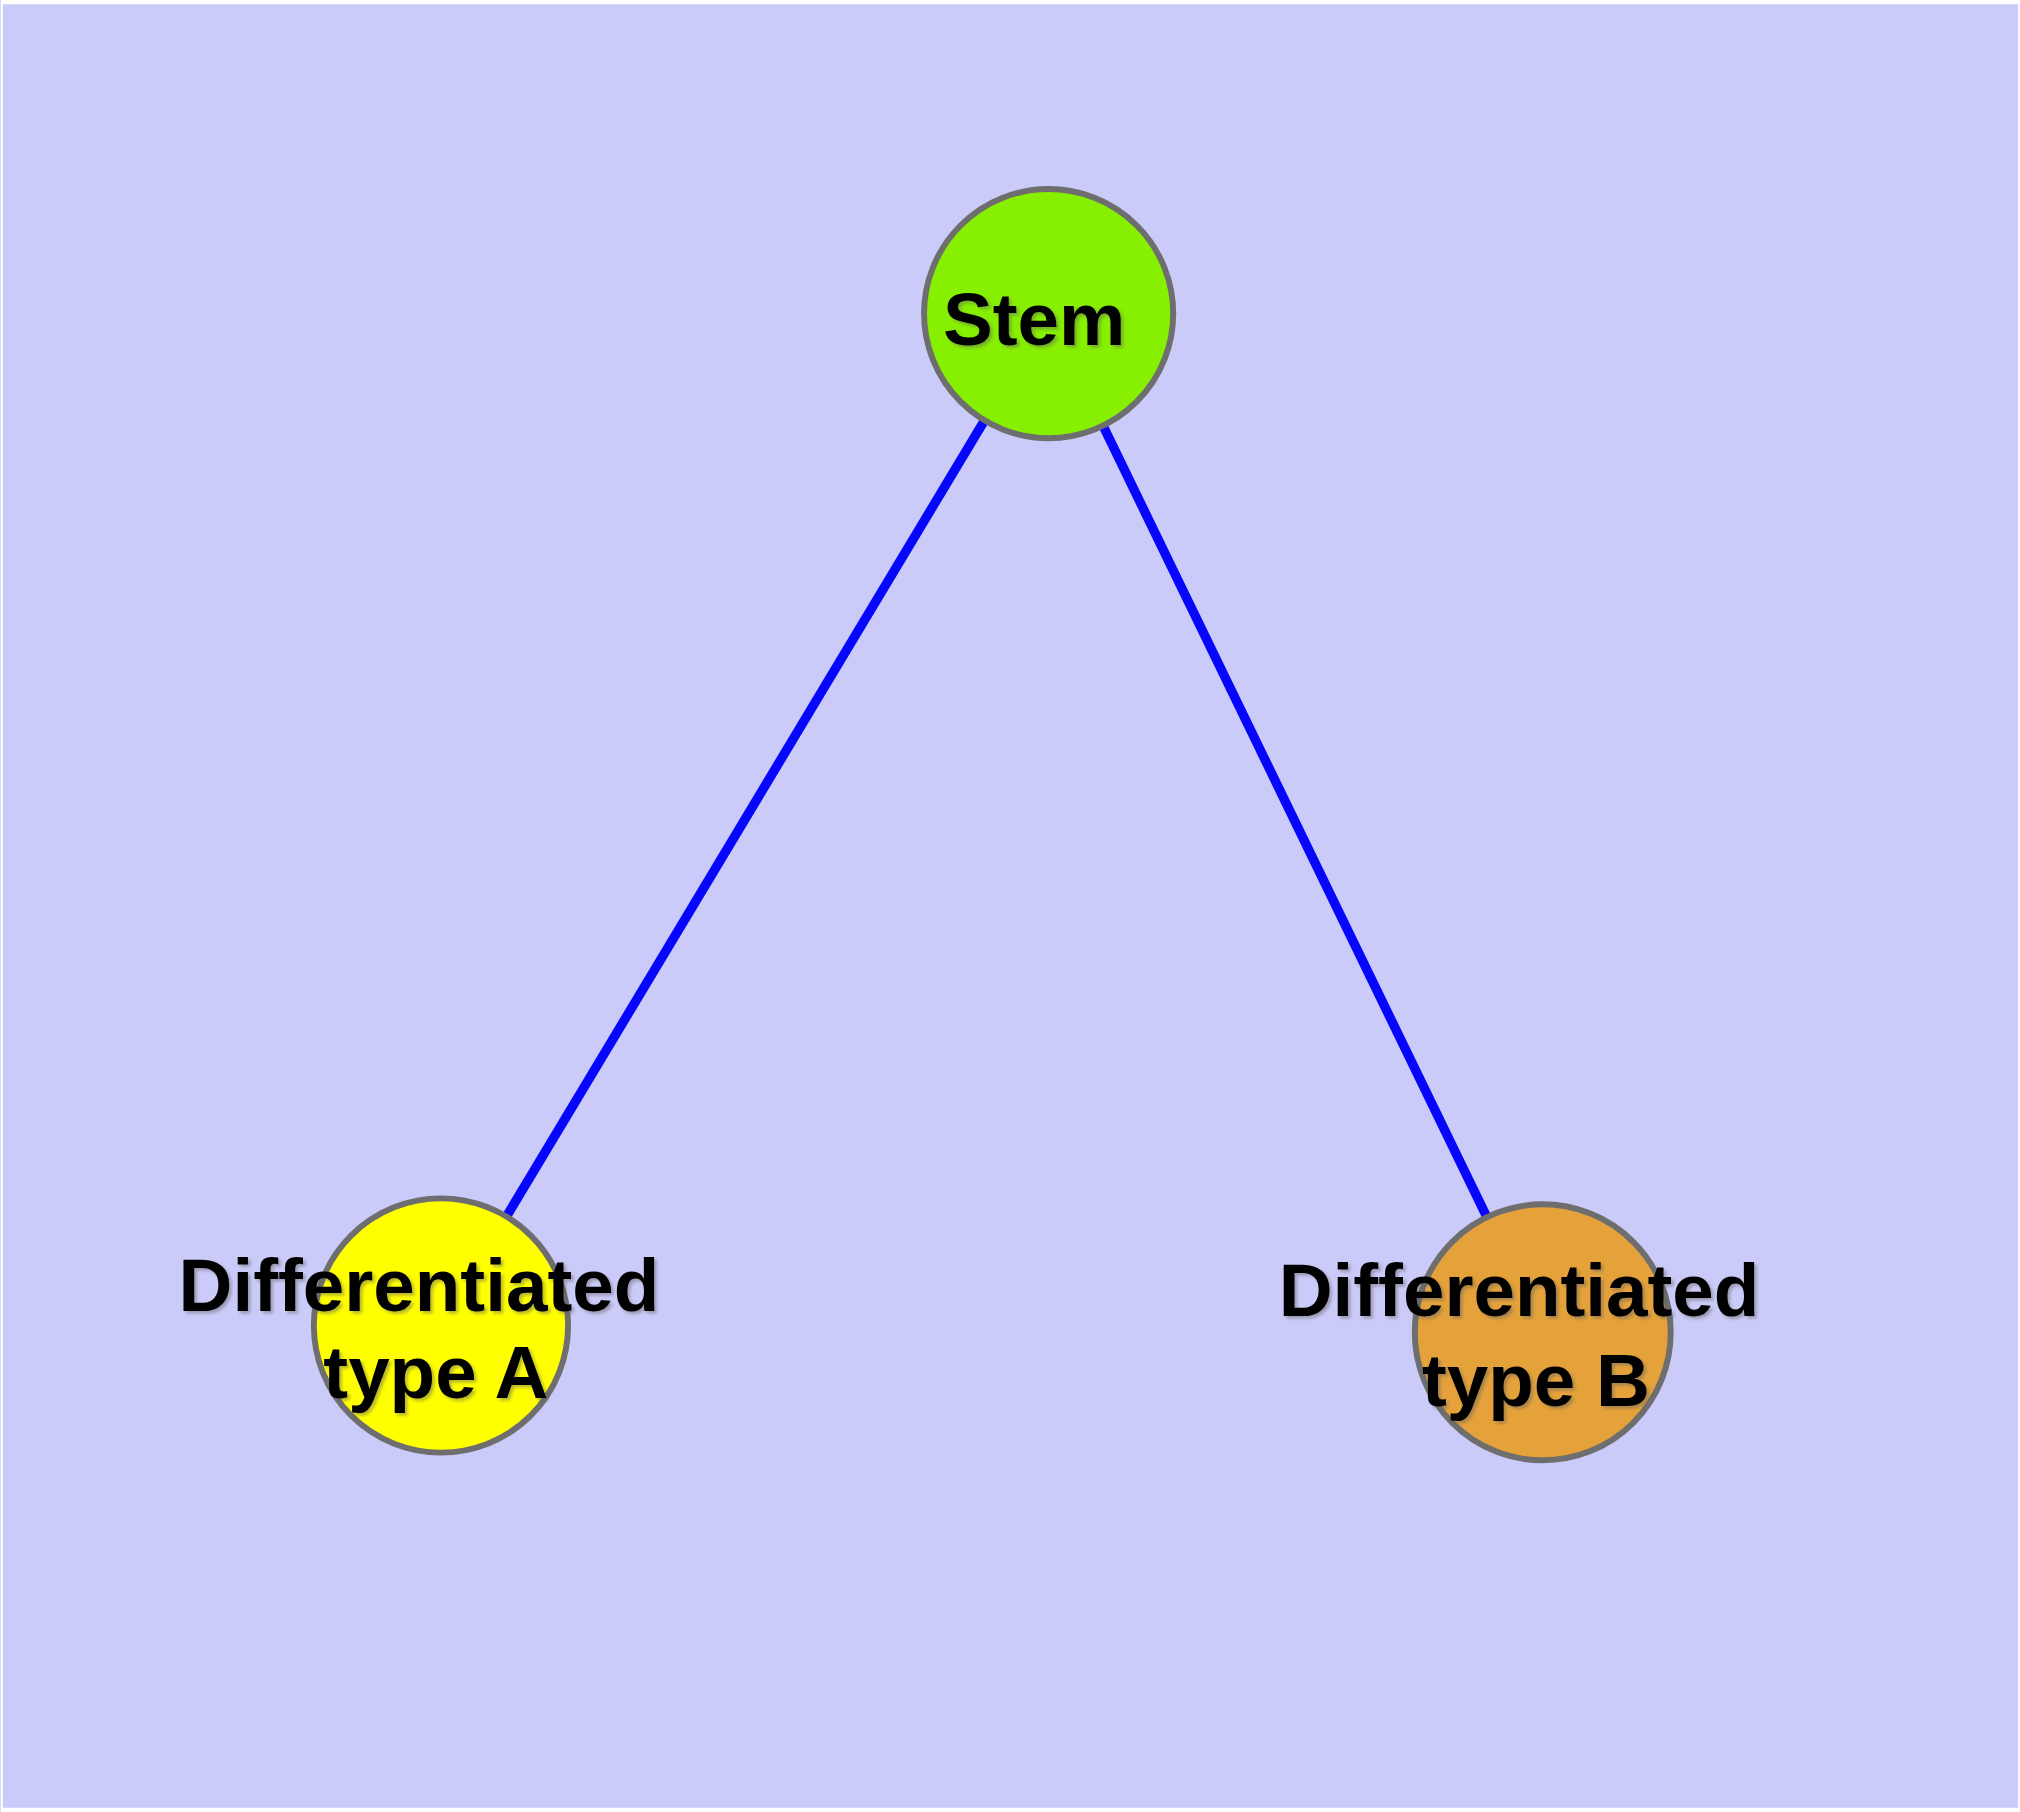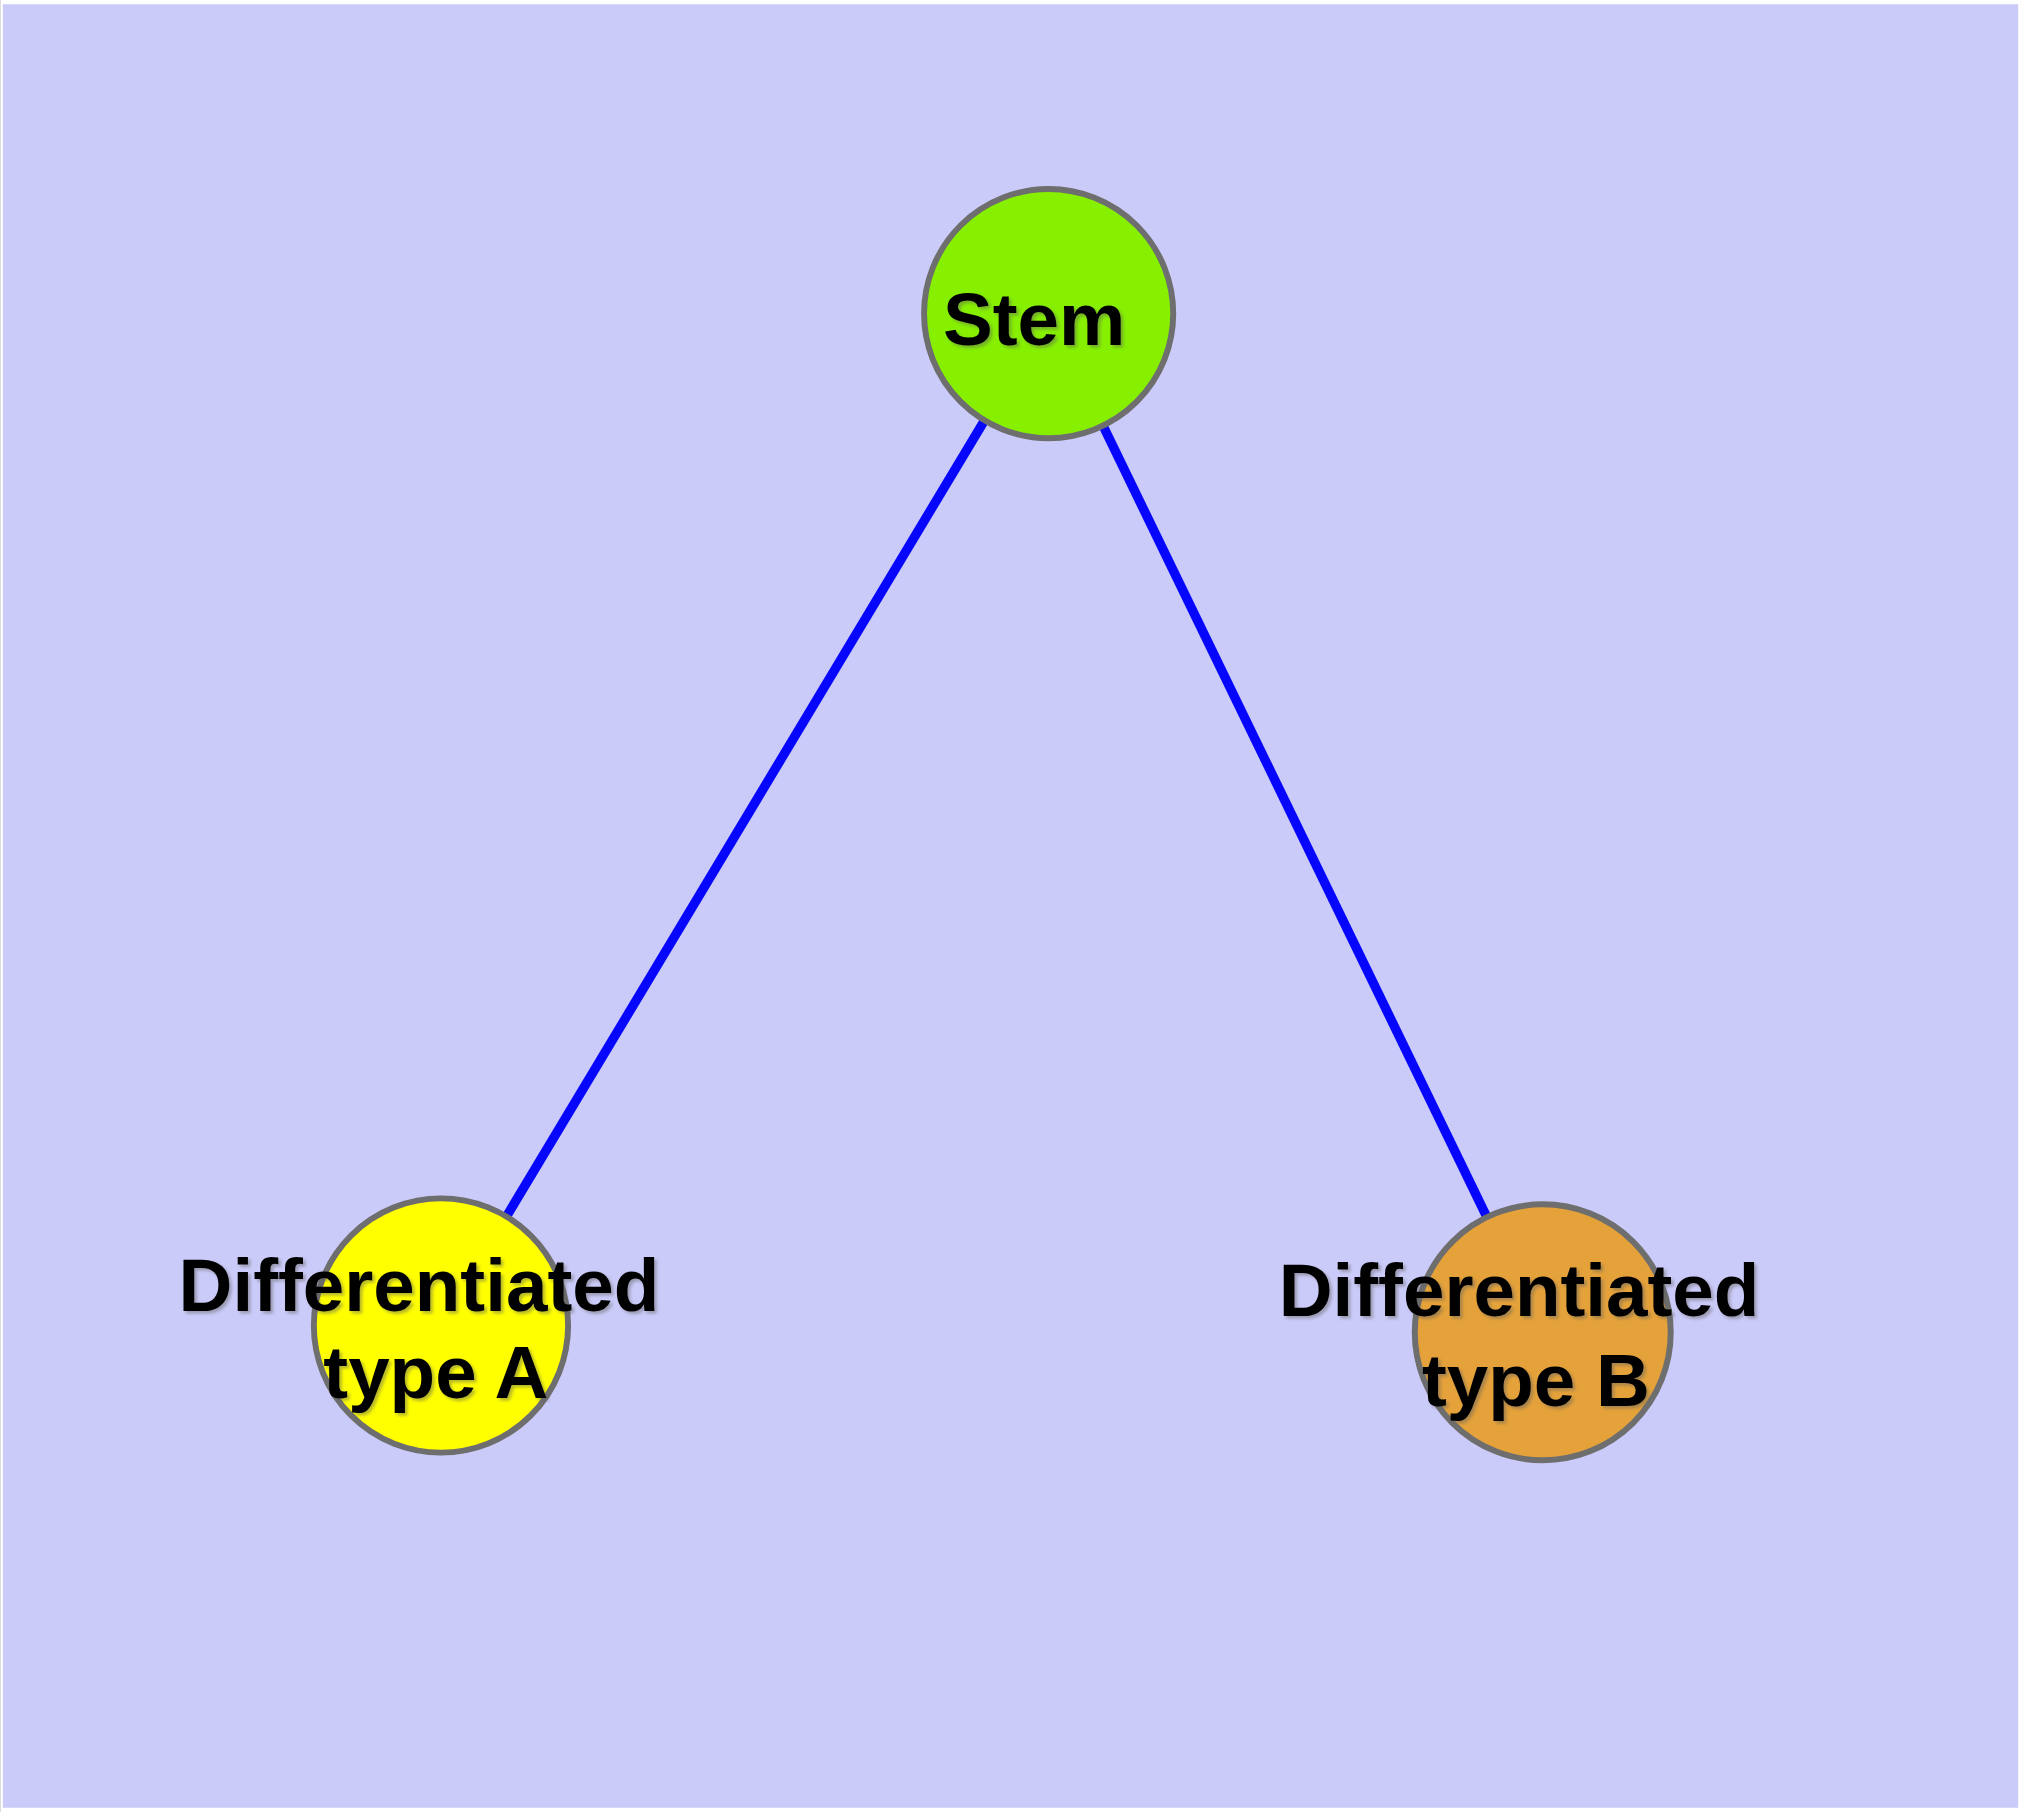--- a/index.html
+++ b/index.html
@@ -5,21 +5,21 @@
   html, body {
     margin: 0;
     padding: 0;
     background: #ffffff;
     font-family: "Liberation Sans", sans-serif;
   }
   .stage {
     position: relative;
     width: 2021px;
     height: 1812px;
-    background: #737373;
+    background: #3b82f6;
     overflow: hidden;
   }
   .stage svg {
     position: absolute;
     left: 0;
     top: 0;
     display: block;
   }
   
   .node-label-line {

